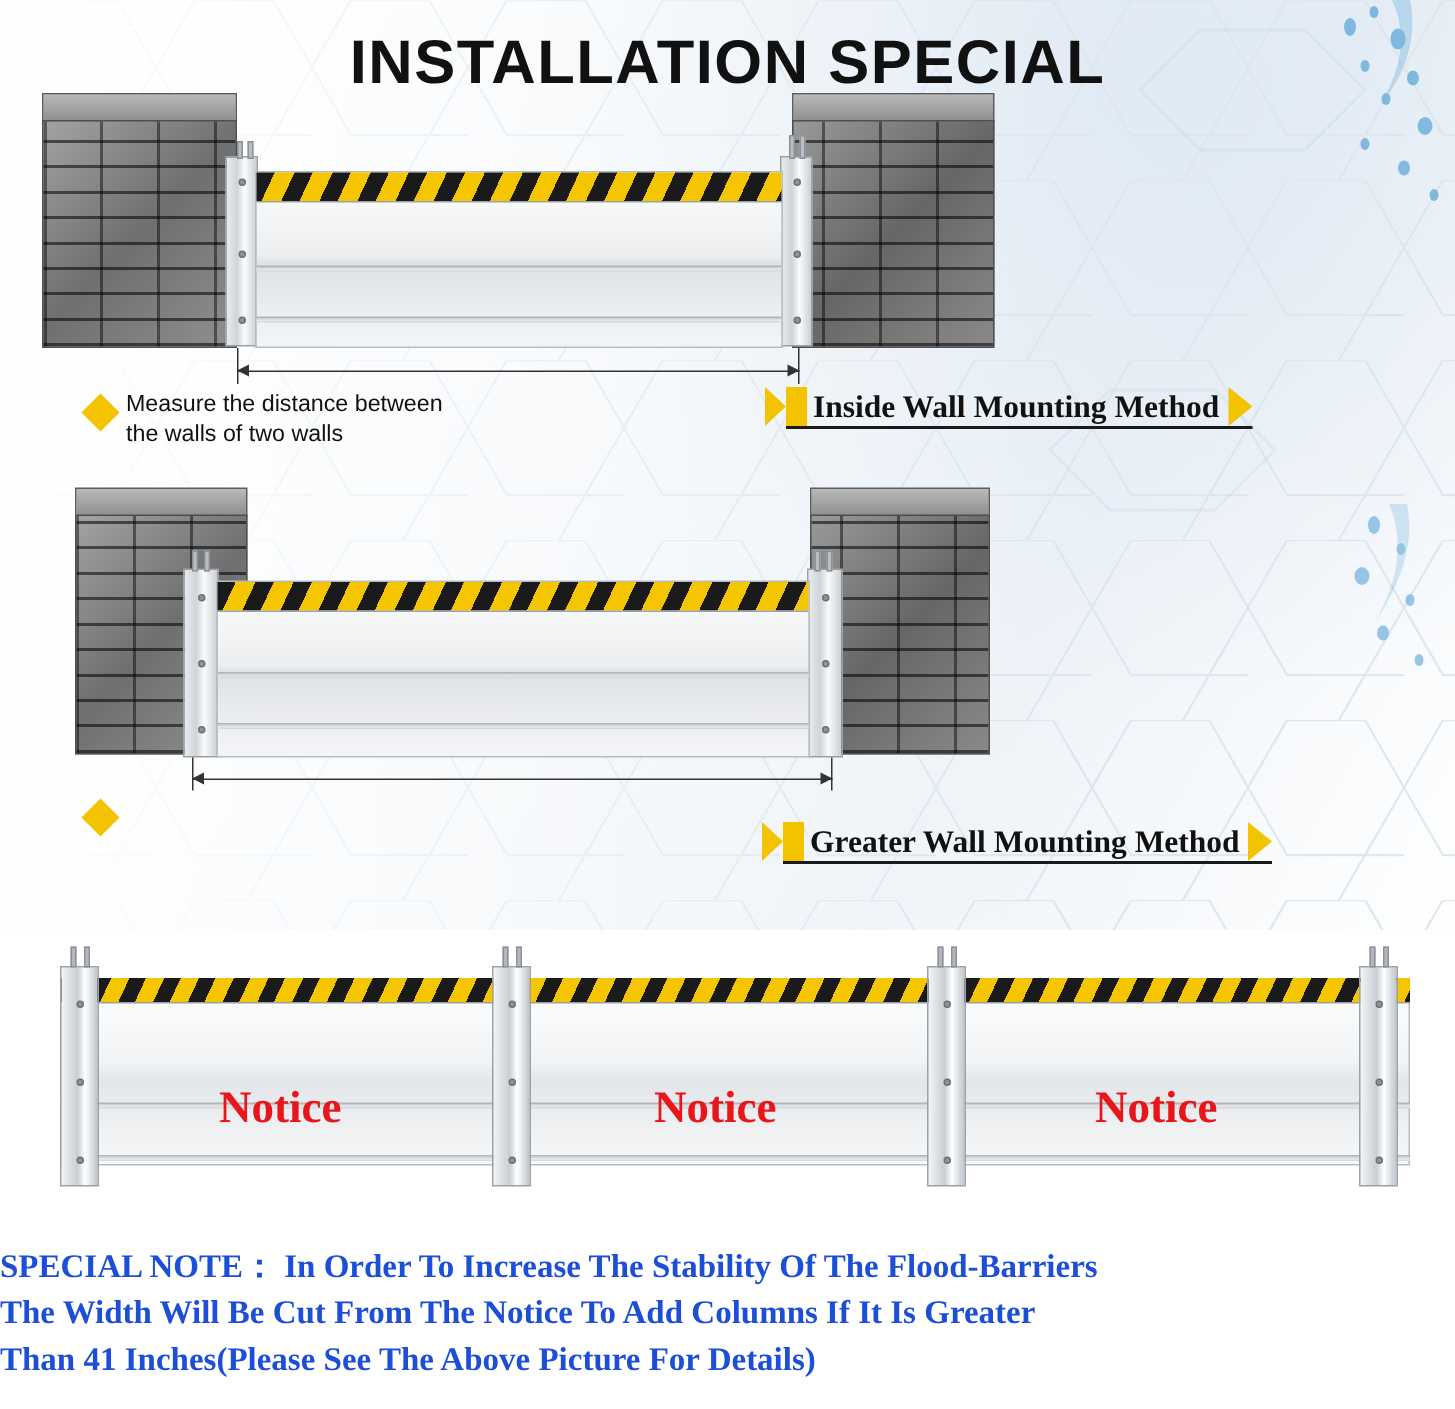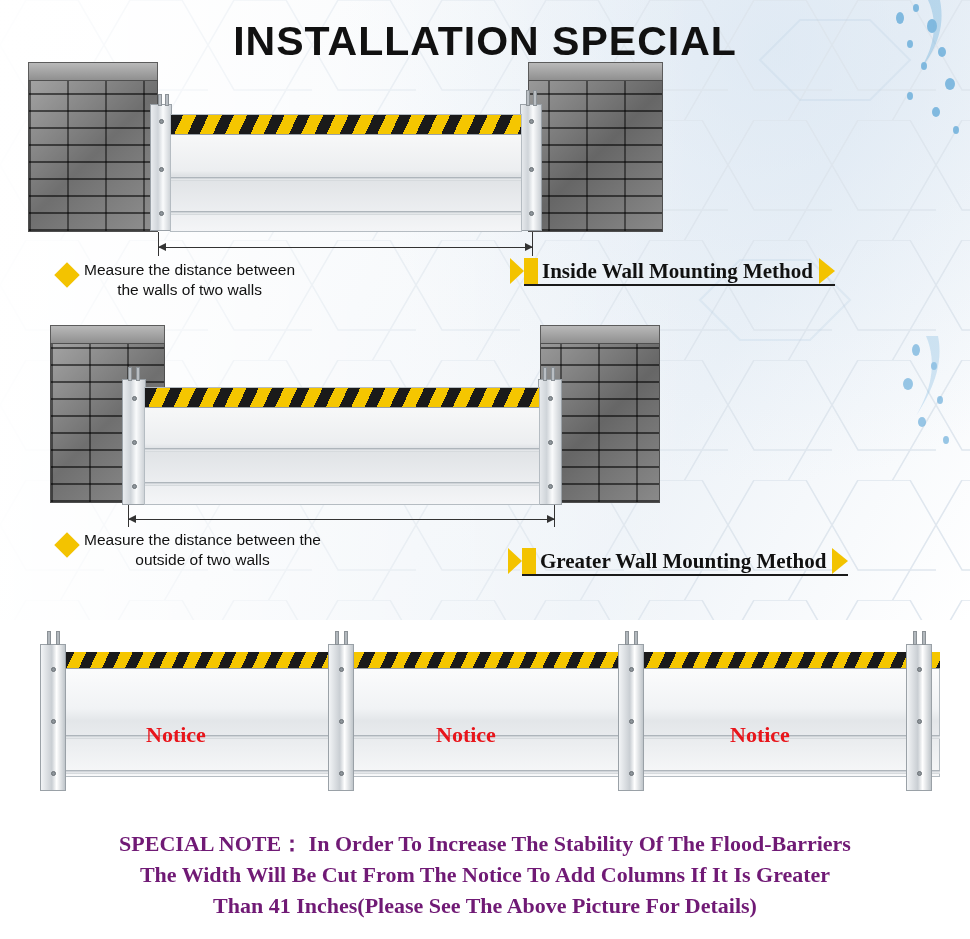--- a/index.html
+++ b/index.html
@@ -29,21 +29,21 @@
     position:absolute; left:0; top:18px; width:970px;
     text-align:center;
     font-size:41px; font-weight:bold;
     letter-spacing:1px;
     color:#111;
     font-family:"Liberation Sans", sans-serif;
     z-index:4;
   }
 
   
-  .diagram { position:absolute; z-index:3;text-align:center; }
+  .diagram { position:absolute; z-index:3; }
   #diagram-inside { left:18px; top:62px; width:700px; height:230px; }
   #diagram-outside { left:50px; top:325px; width:650px; height:215px; }
 
   
   .pillar { position:absolute; }
   .brickface {
     position:absolute; left:0; width:100%;
     background-color:#8b8b8b;
     background-image:
       repeating-linear-gradient(0deg, rgba(0,0,0,0.55) 0px, rgba(0,0,0,0.55) 2px, rgba(0,0,0,0) 2px, rgba(0,0,0,0) 17px),
@@ -142,34 +142,34 @@
     position:absolute; left:0; top:22px; width:100%; height:125px;
     background:linear-gradient(180deg,#ffffff 0%, #f1f3f5 45%, #e3e6e9 55%, #f7f8f9 100%);
     border:1px solid #b5bcc2;
   }
   .long-hazard {
     position:absolute; left:0; top:22px; width:100%; height:17px;
     background:repeating-linear-gradient(115deg,#1a1a1a 0px,#1a1a1a 10px,#f5c600 10px,#f5c600 21px);
     border-bottom:1px solid #9aa1a7;
   }
   .notice {
-    position:absolute; font-size:22px; font-weight:bold; color:#e8151b;
+    position:absolute; font-size:30px; font-weight:bold; color:#e8151b;
     font-family:"Liberation Serif", serif;
   }
   .column {
     position:absolute; top:14px; width:26px; height:147px;
     background:linear-gradient(90deg,#f2f4f6 0%, #c9ced3 45%, #ffffff 65%, #bfc5ca 100%);
     border:1px solid #9aa1a7;
   }
   .column .pin { position:absolute; top:-14px; width:4px; height:14px; background:#b2b8bd; border:1px solid #8b9196; }
 
   
   #special-note {
     position:absolute; left:0; top:828px; width:970px; z-index:4;
-    text-align:center; color:#701a75; font-weight:bold;
+    color:#1d4ed8; font-weight:bold;
     font-size:22px; line-height:1.42;
     font-family:"Liberation Serif", serif;
   }
 
   
   .splash { position:absolute; z-index:2; pointer-events:none; }
 </style>
 </head>
 <body>
 
@@ -314,24 +314,20 @@
     <div class="seam" style="top:60px;"></div>
     <div class="seam" style="top:94px;"></div>
   </div>
 
   <div class="tick" style="left:78px; top:180px; height:22px;"></div>
   <div class="tick" style="left:504px; top:180px; height:22px;"></div>
   <div class="measure" style="left:78px; top:194px; width:427px;"></div>
 
   <div class="callout" style="left:8px; top:205px; width:420px;">
     <div class="diamond"></div>
-    <div class="callout-text">
-      <div>Measure the distance between the</div>
-      <div>outside of two walls</div>
-    </div>
   </div>
 </div>
 
 <div class="banner" style="left:508px; top:548px;">
   <div class="chev"></div>
   <div class="bar"></div>
   <div class="label">Greater Wall Mounting Method</div>
   <div class="tail"></div>
   <div class="underline"></div>
 </div>

